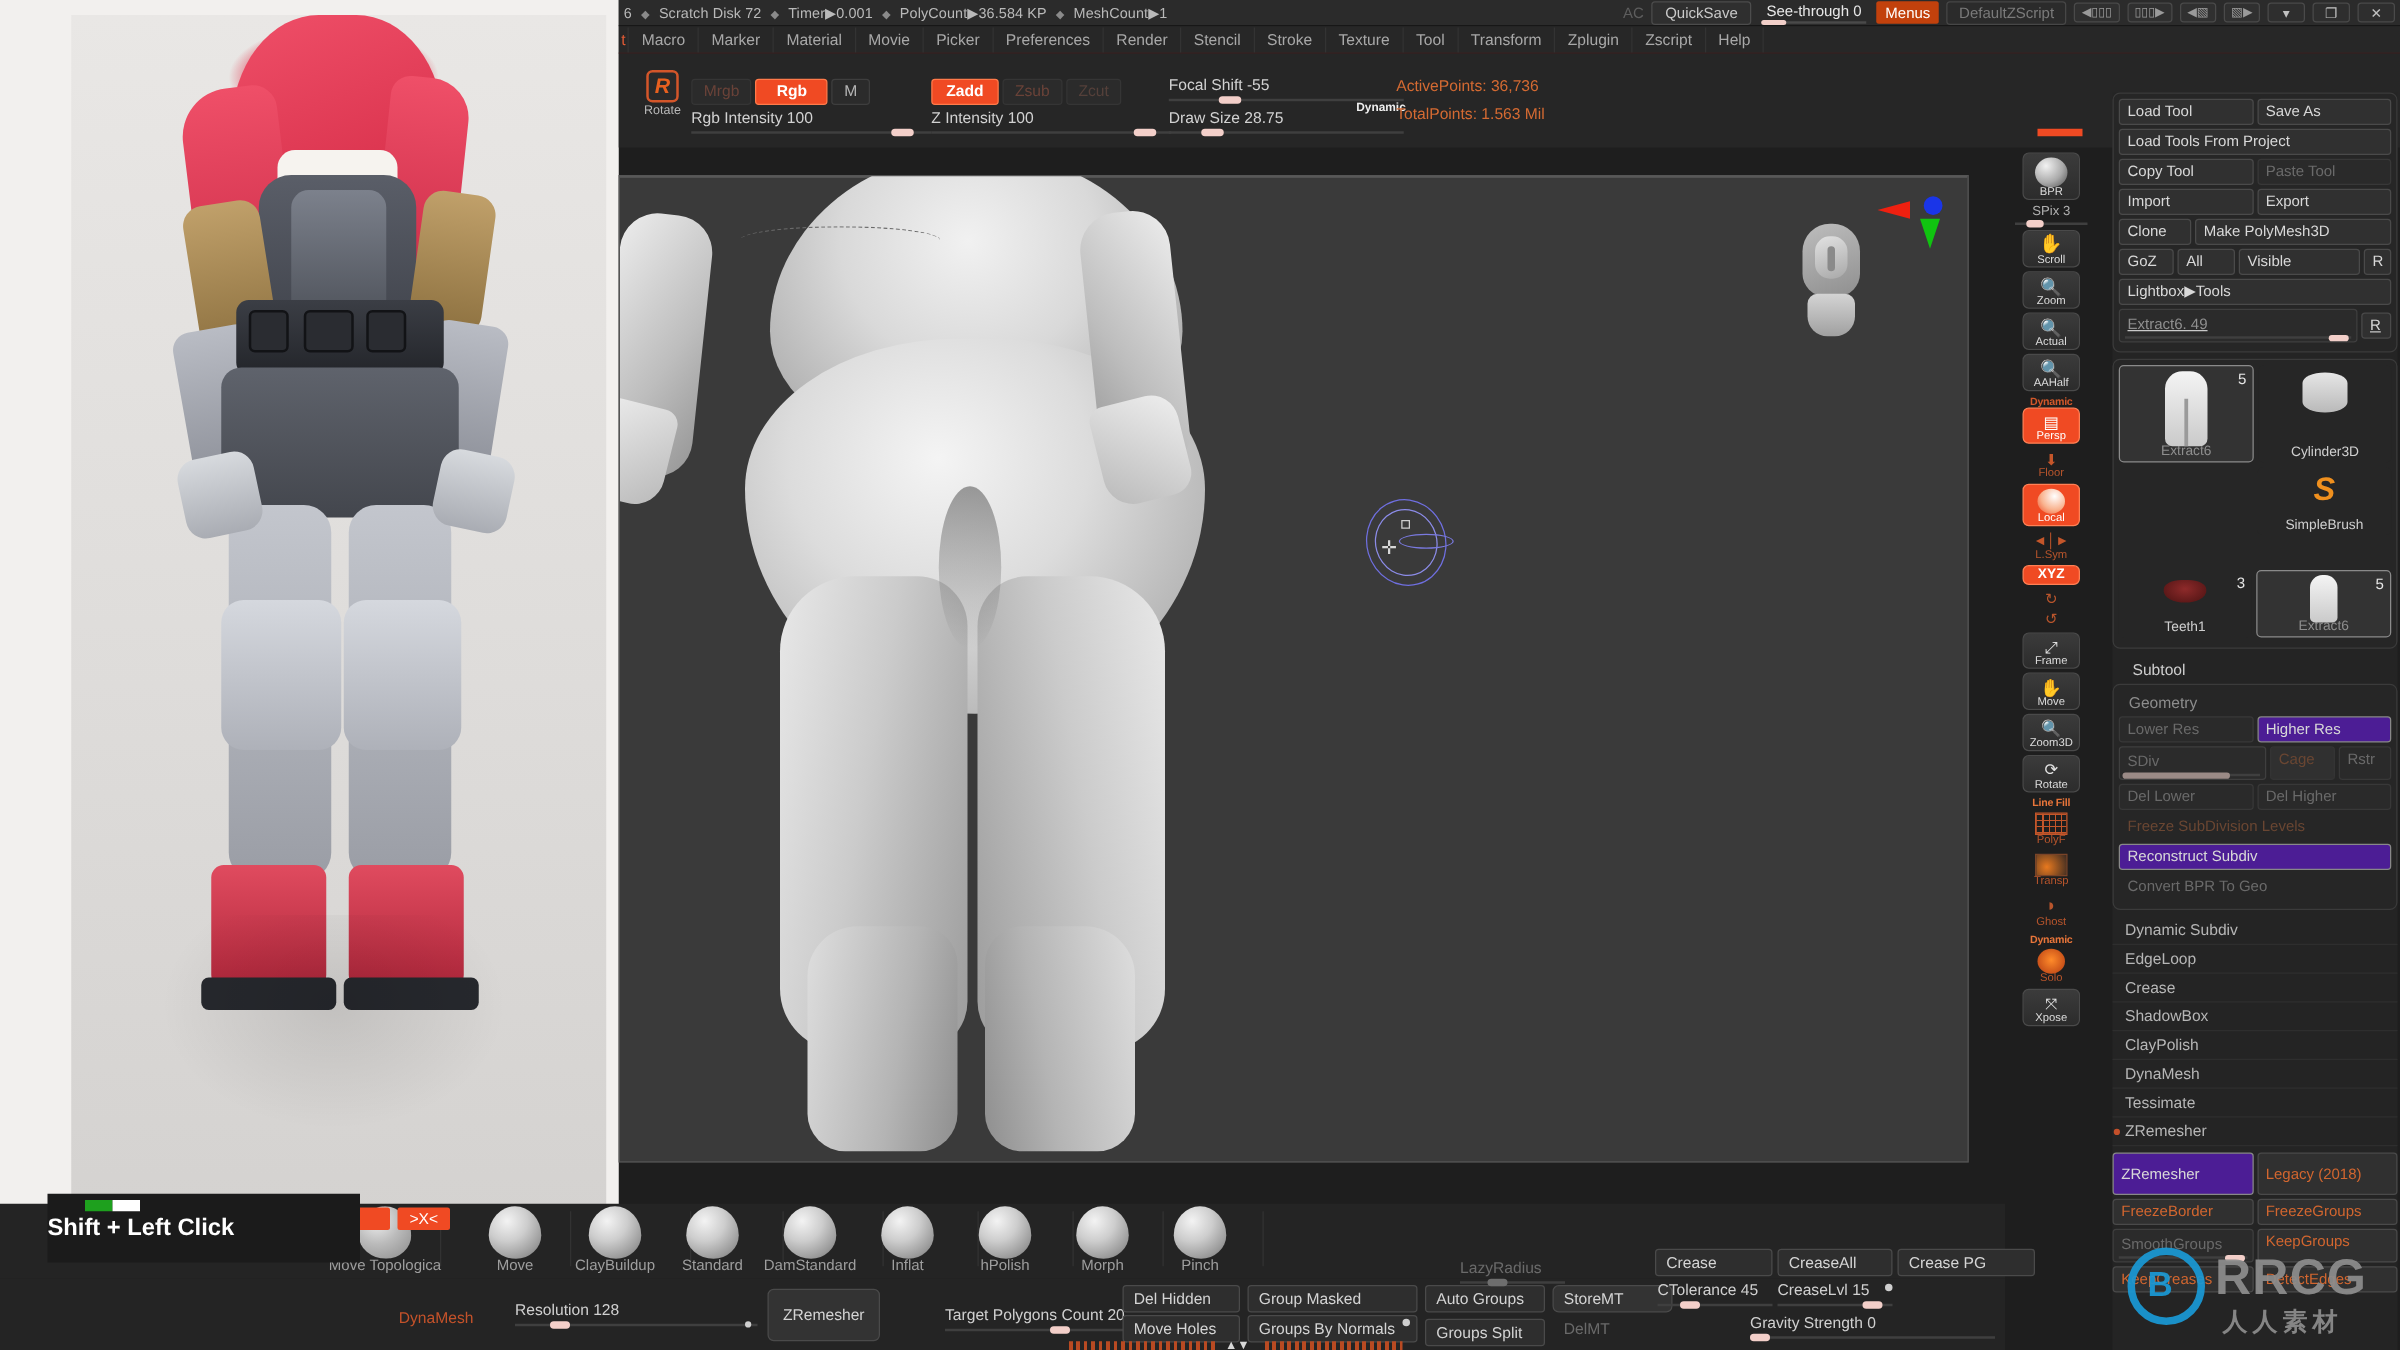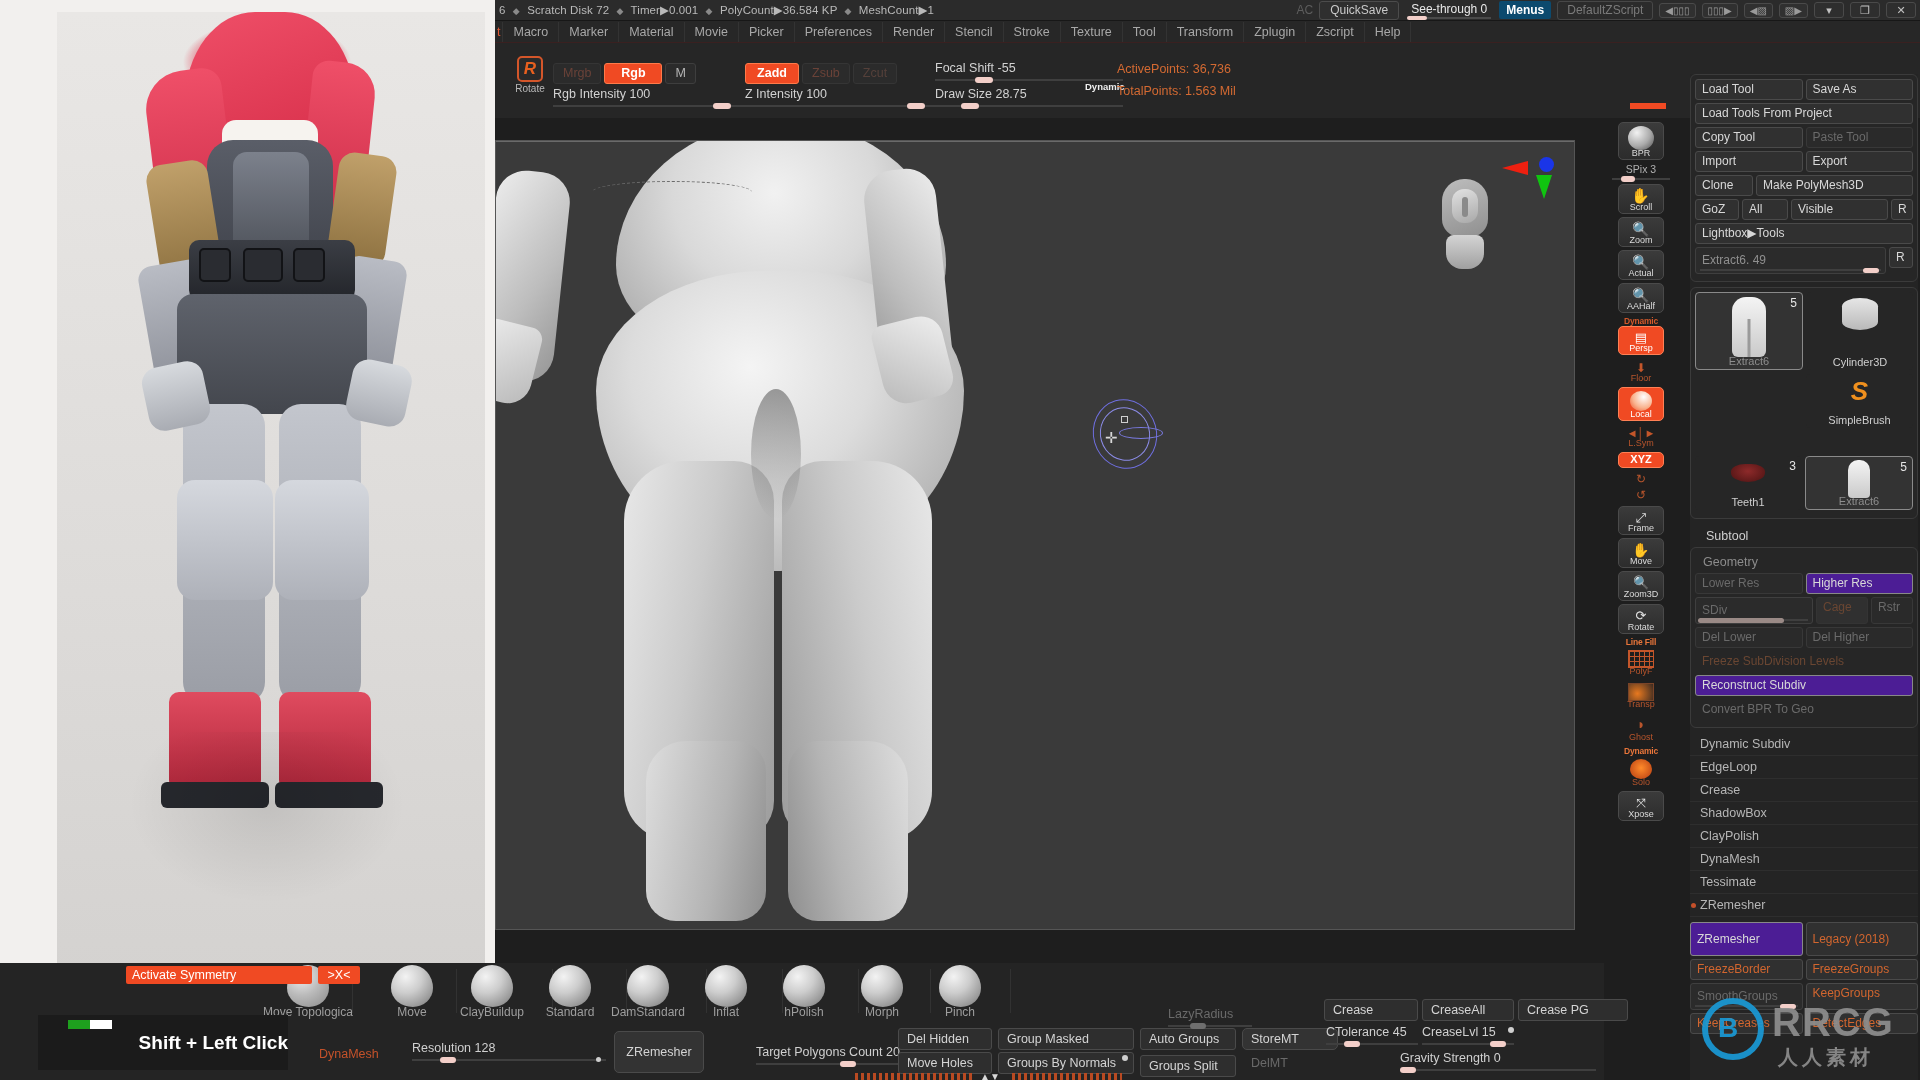--- a/index.html
+++ b/index.html
@@ -38,21 +38,21 @@
   #topbar .info .dot { color: #8a8a8a; margin: 0 4px; font-size: 9px; }
   #topbar .right { margin-left: auto; display: flex; align-items: center; gap: 6px; padding-right: 4px; }
   .ac-label { color: #5d5d5d; font-size: 12px; }
   .qsave {
     border: 1px solid #4c4c4c; border-radius: 3px; background: #2f2f2f;
     color: #c9c9c9; font-size: 12px; padding: 1px 10px 2px;
   }
   .seethru { position: relative; color: #e8e8e8; font-size: 12px; padding: 0 6px 3px; }
   .seethru .trk { position: absolute; left: 2px; right: 2px; bottom: 0px; height: 2px; background: #4a4a4a; }
   .seethru .thumb { position: absolute; left: 2px; bottom: -1px; width: 20px; height: 4px; background: #f2cfc9; border-radius: 2px; }
-  .menus-btn { background: #0c4a6e; color: #fff; font-size: 12px; padding: 2px 7px; border-radius: 2px; font-weight: 700; }
+  .menus-btn { background: #c2410c; color: #fff; font-size: 12px; padding: 2px 7px; border-radius: 2px; font-weight: 400; }
   .zscript-btn { border: 1px solid #474747; border-radius: 3px; color: #7a7a7a; font-size: 12px; padding: 1px 9px 2px; }
   .mini-btn {
     border: 1px solid #4a4a4a; border-radius: 3px; background: #303030;
     color: #9a9a9a; font-size: 10px; padding: 1px 5px; display:flex; align-items:center; gap:2px;
   }
   .win-btn {
     border: 1px solid #4a4a4a; border-radius: 3px; background: #2e2e2e;
     color: #c0c0c0; font-size: 11px; width: 30px; height: 16px;
     display: flex; align-items: center; justify-content: center;
   }
@@ -206,22 +206,22 @@
   .bsl .trk { position:relative; height:2px; background:#3f3f3f; margin-top:4px; }
   .bsl .thumb { position:absolute; top:-2px; width:16px;height:6px;background:#f3cfc9;border-radius:3px; }
   .minidot { position:absolute; width:6px;height:6px;border-radius:50%;background:#cfcfcf; }
 
   
   .symbar { position:absolute; background:#f04a23; color:#fff; font-size:12.5px;
             padding:2px 6px; border-radius:2px; }
 
   
   #tooltip {
-    position:absolute; left: 38px; top: 1015px; width: 250px; height: 55px;
-    background:#1b1b1b; display:flex; align-items:center; justify-content:flex-end;
+    position:absolute; left: 38px; top: 955px; width: 250px; height: 55px;
+    background:#1b1b1b; display:flex; align-items:center; justify-content:flex-start;
   }
   #tooltip .txt { font-size: 19px; font-weight: 700; color:#fff; }
   #tooltip .g { position:absolute; left:30px; top:5px; width:22px; height:9px; background:#1ea01e; }
   #tooltip .w { position:absolute; left:52px; top:5px; width:22px; height:9px; background:#fff; }
 
   
   #wm { position:absolute; left: 1700px; top: 996px; width: 220px; height: 80px; opacity:.92; }
   #wm .ring { position:absolute; left:2px; top:2px; width:62px;height:62px;border-radius:50%;
               border:6px solid #1a9ad6; }
   #wm .rrcg { position:absolute; left:72px; top:4px; font-size:40px; font-weight:800; color:#8e8e8e; letter-spacing:1px; }
@@ -529,21 +529,21 @@
       </div>
       <div class="row">
         <span class="b grow0" style="width:44px;">GoZ</span>
         <span class="b grow0" style="width:46px;">All</span>
         <span class="b">Visible</span>
         <span class="b grow0" style="width:22px;">R</span>
       </div>
       <div class="row">
         <span class="b">Lightbox▶Tools</span>
       </div>
-      <div class="row" style="align-items:flex-start;">
+      <div class="row" style="align-items:center;text-decoration:underline;">
         <span class="sl-row" style="flex:1;margin-bottom:0;">
           <span class="lbl">Extract6. 49</span>
           <span class="trk"></span>
           <span class="thumb" style="right:6px;"></span>
         </span>
         <span class="b grow0" style="width:24px;">R</span>
       </div>
     </div>
 
     <div class="thumbs">

